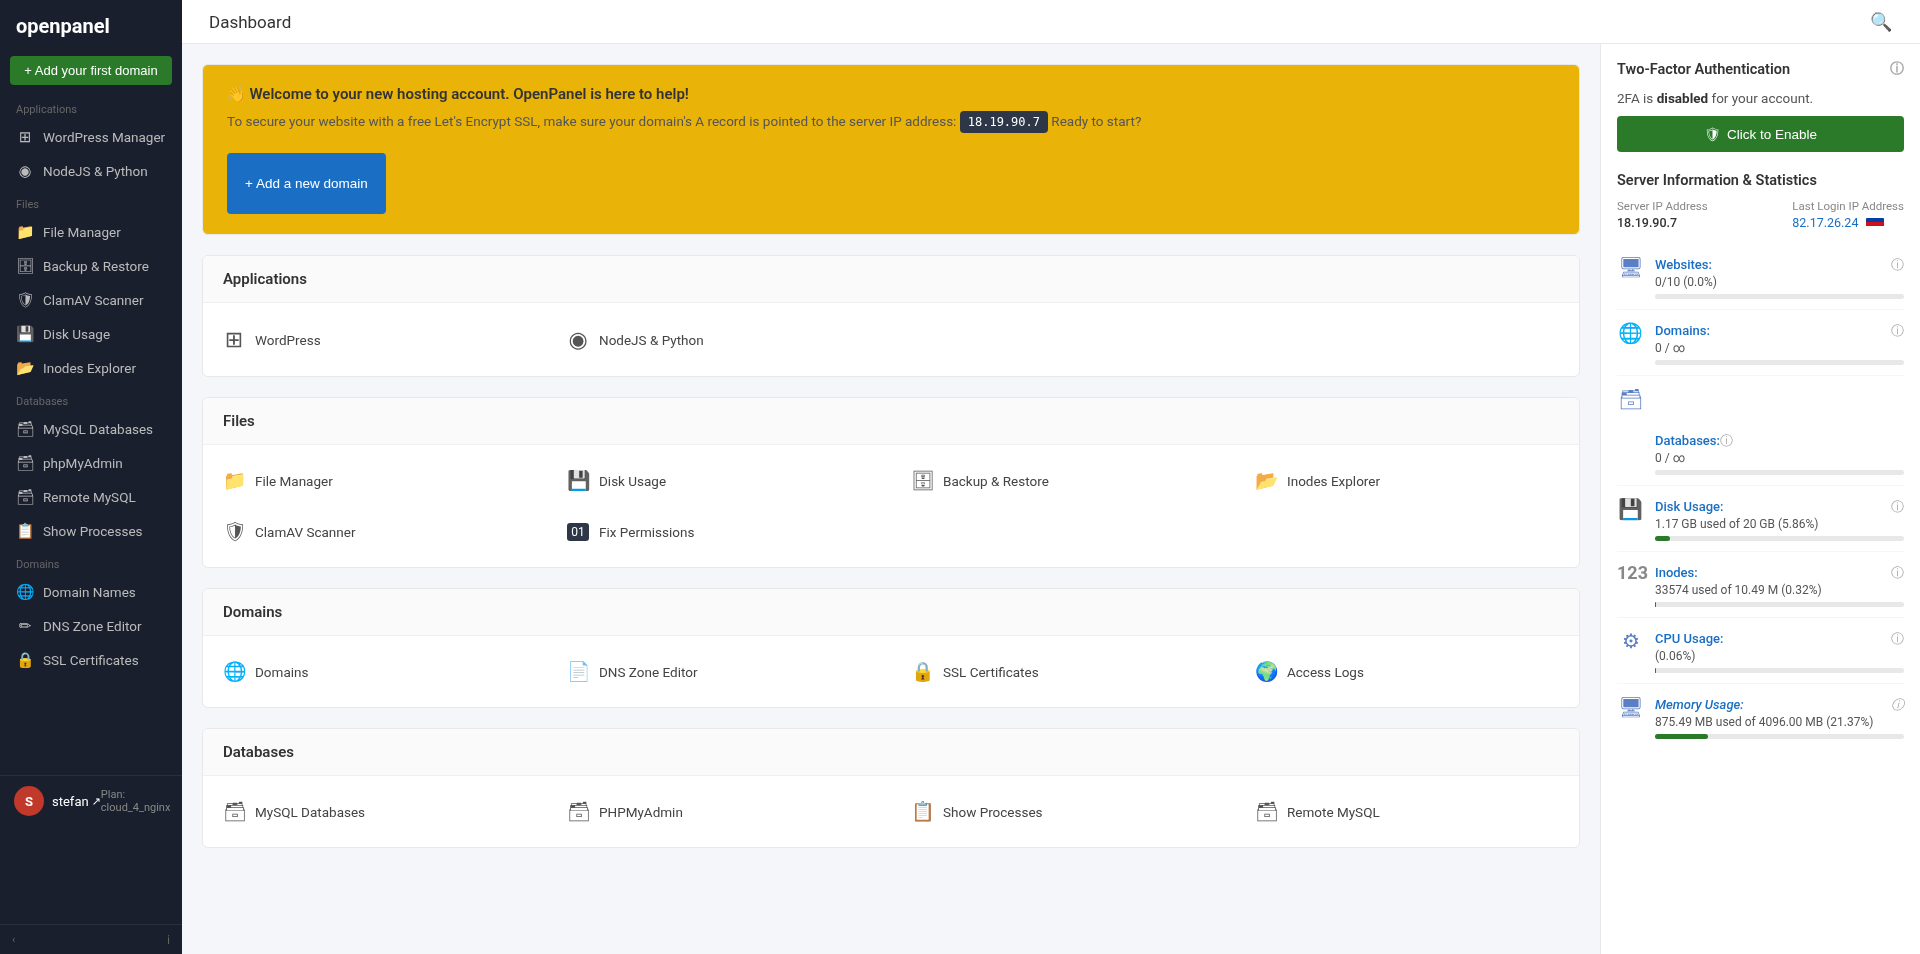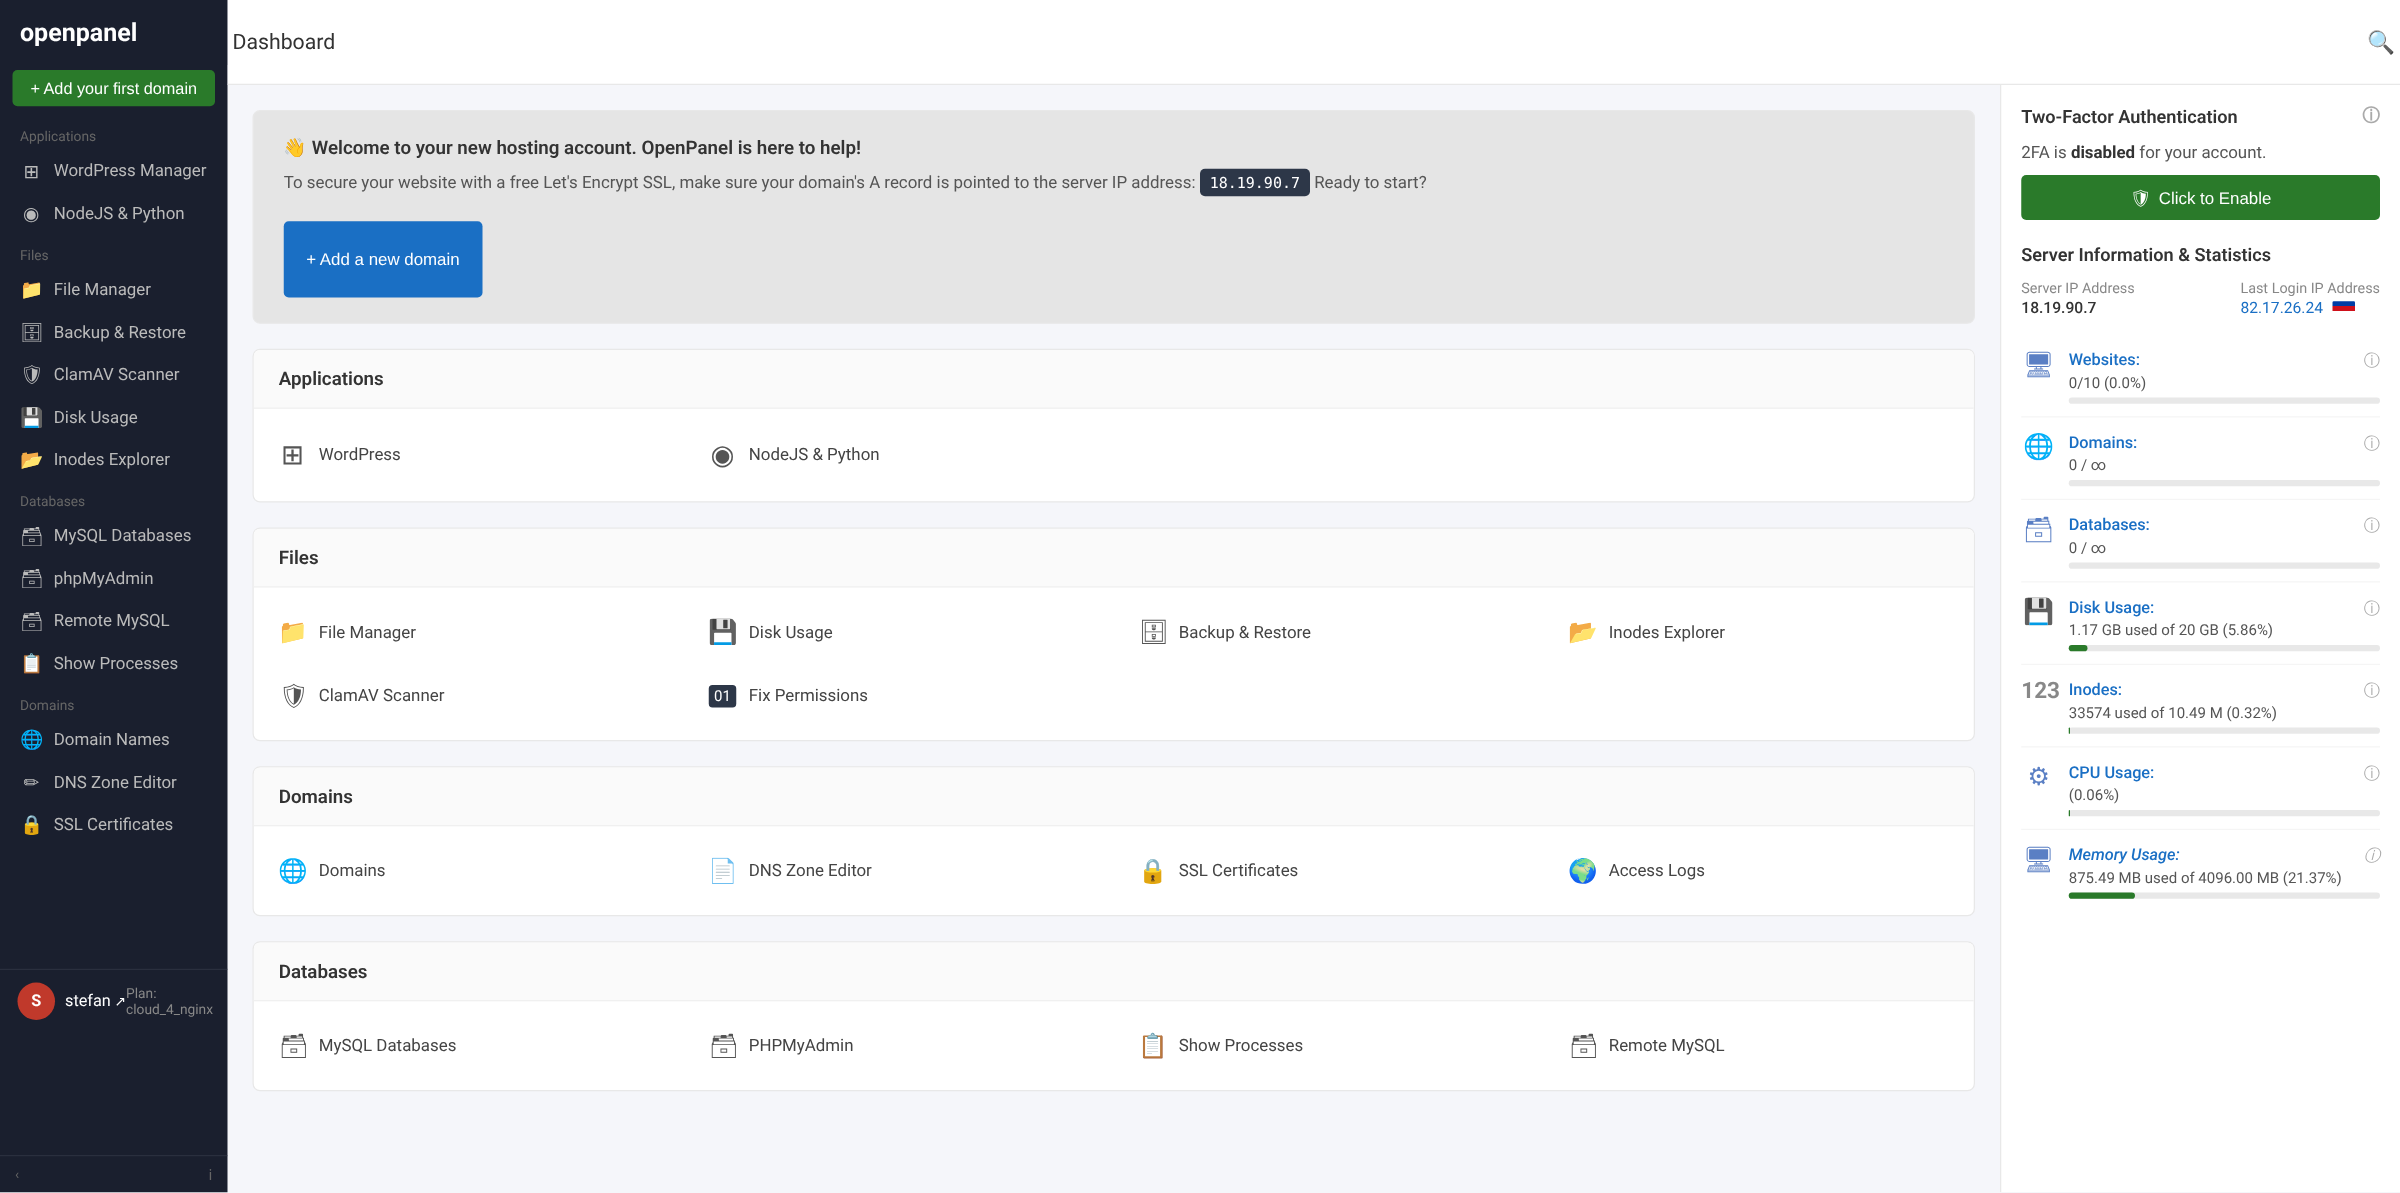--- a/index.html
+++ b/index.html
@@ -98,22 +98,22 @@
       flex: 1;
       display: flex;
       flex-direction: column;
       overflow: hidden;
     }
 
     
     #topbar {
       background: #fff;
       border-bottom: 1px solid #e8e8e8;
-      padding: 0 4px;
-      height: 68px;
+      padding: 0 27px;
+      height: 44px;
       display: flex;
       align-items: center;
       justify-content: space-between;
       flex-shrink: 0;
     }
     .topbar-title { font-size: 17px; color: #333; font-weight: 400; }
     .topbar-search { font-size: 18px; color: #888; cursor: pointer; }
 
     
     #content-area {
@@ -126,21 +126,21 @@
     #center-panel {
       flex: 1;
       overflow-y: auto;
       padding: 20px;
     }
     #center-panel::-webkit-scrollbar { width: 6px; }
     #center-panel::-webkit-scrollbar-thumb { background: #ccc; border-radius: 3px; }
 
     
     .welcome-banner {
-      background: #e5e5e5;
+      background: #eab308;
       border: 1px solid #e8e8e8;
       border-radius: 6px;
       padding: 20px 24px;
       margin-bottom: 20px;
     }
     .welcome-banner h3 { font-size: 15px; font-weight: 600; color: #333; margin-bottom: 8px; }
     .welcome-banner p { color: #555; font-size: 13.5px; line-height: 1.5; margin-bottom: 6px; }
     .server-ip-badge {
       display: inline-block;
       background: #2d3748;
@@ -531,21 +531,21 @@
       </div>
       <div class="stat-value">0 / ∞</div>
       <div class="stat-bar-bg">
         <div class="stat-bar-fill" style="width:0%;background:#1a6fc4;"></div>
       </div>
     </div>
   </div>
             <div class="stat-row">
     <div class="stat-icon">🗃</div>
     <div class="stat-content">
-      <div style="display:flex;justify-content:space-between;align-items:center;">
+      <div style="display:flex;justify-content:flex-start;align-items:center;margin-top:44px;">
         <span class="stat-name">Databases:</span>
         <span class="stat-info">ⓘ</span>
       </div>
       <div class="stat-value">0 / ∞</div>
       <div class="stat-bar-bg">
         <div class="stat-bar-fill" style="width:0%;background:#1a6fc4;"></div>
       </div>
     </div>
   </div>
             <div class="stat-row">

